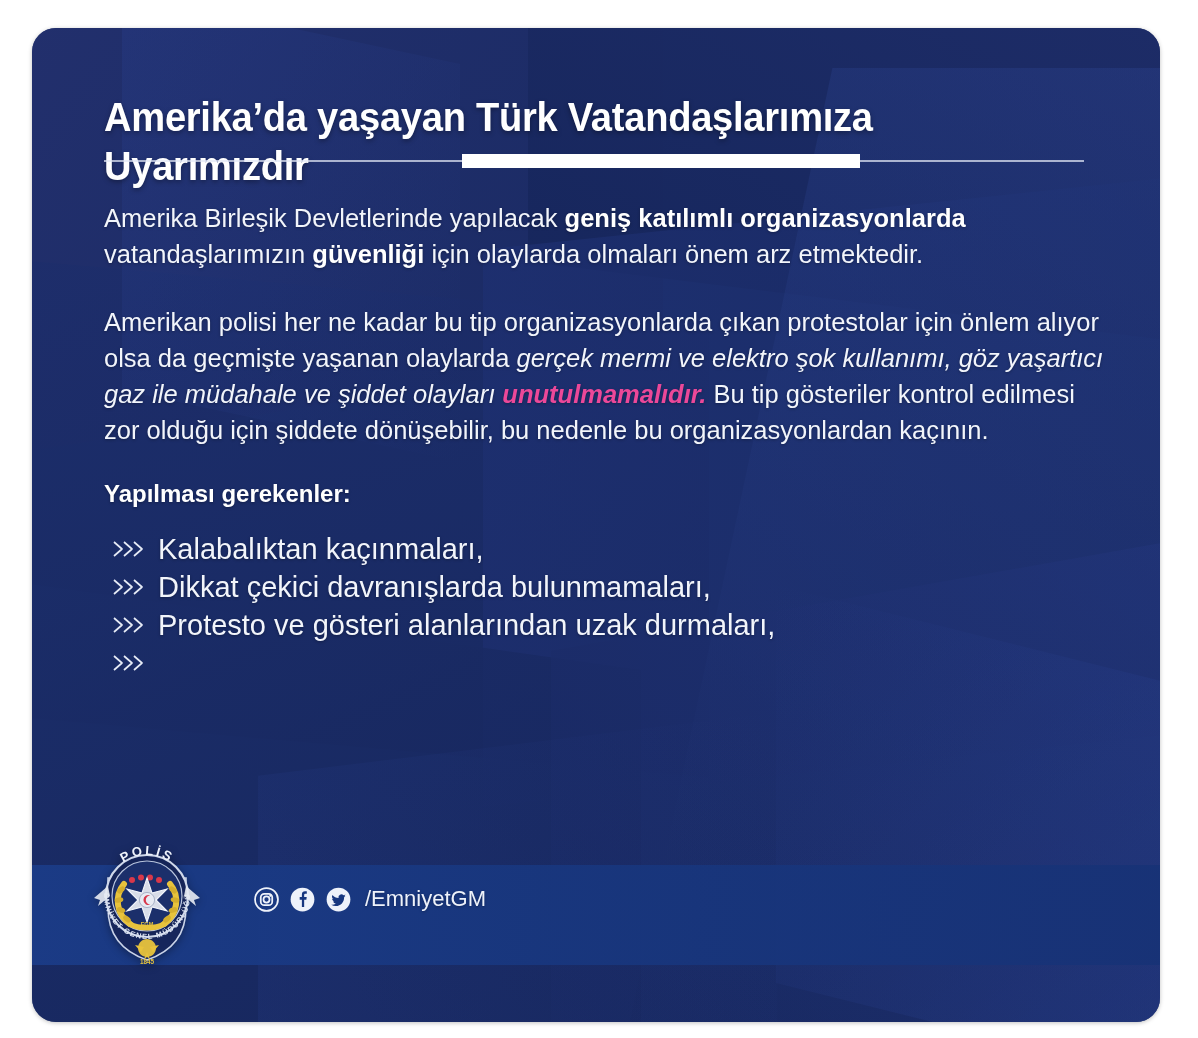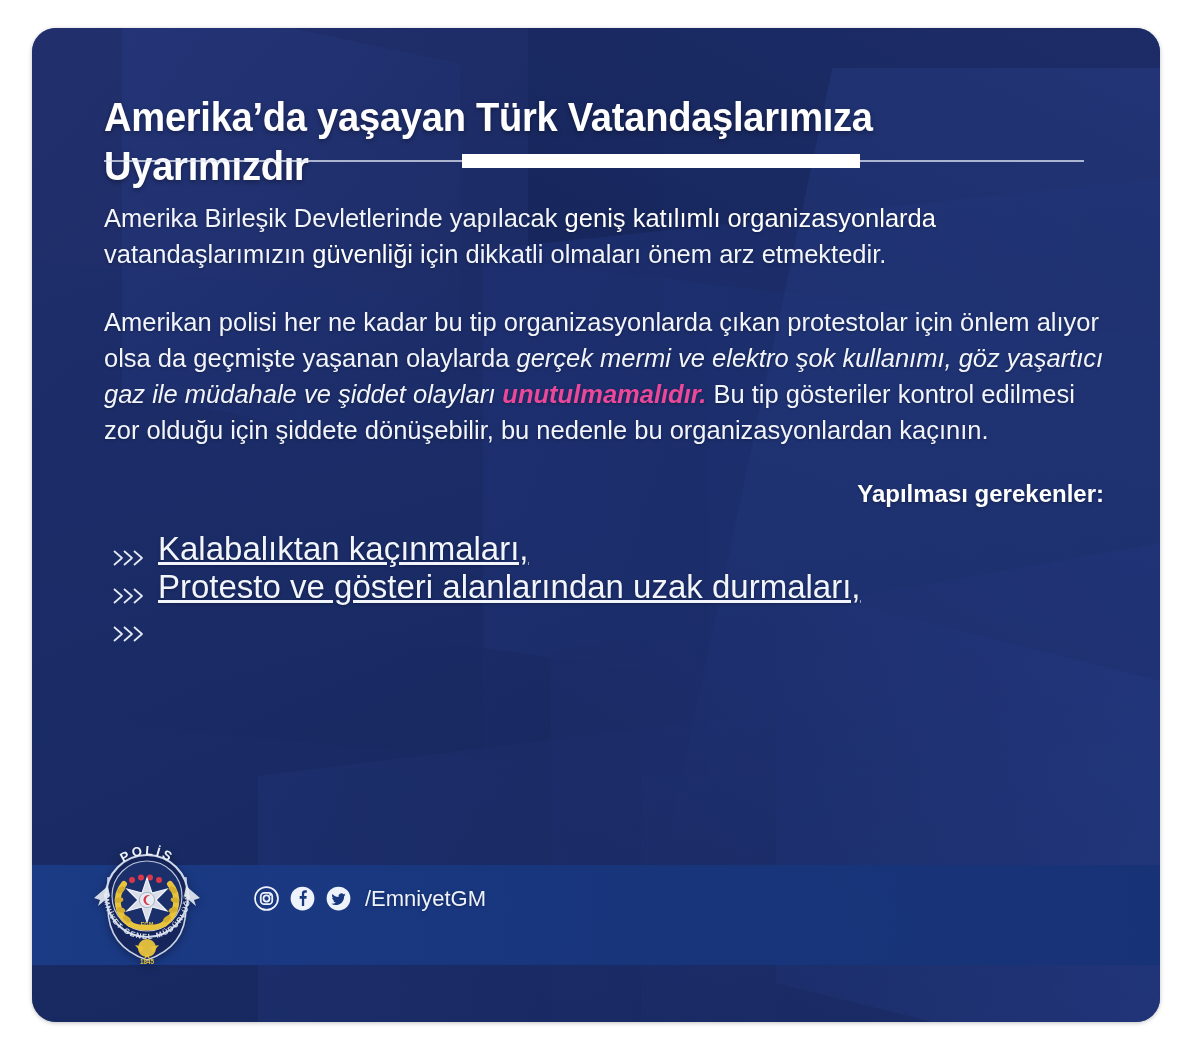--- a/index.html
+++ b/index.html
@@ -81,42 +81,40 @@
 
   
   .body{position:absolute;left:72px;top:172px;width:1000px;}
   .para{
     color:#f2f5fb;
     font-size:25.5px;
     line-height:36px;
     margin:0 0 32px 0;
     text-shadow:0 1px 3px rgba(0,0,0,.3);
   }
-  .para b{font-weight:normal;color:#ffffff;}
+  .para b{font-weight:bold;color:#ffffff;}
   .para i{font-style:italic;}
   .para .bi{font-style:italic;font-weight:bold;color:#ec4899;}
 
   
   .list-head{
     color:#ffffff;font-weight:bold;font-size:24px;
     margin:10px 0 22px 0;
     text-shadow:0 1px 3px rgba(0,0,0,.3);
-    text-align:right;
   }
 
   
   .list{list-style:none;margin:0;padding:0;}
   .list li{
-    display:flex;align-items:flex-end;
+    display:flex;align-items:center;
     min-height:38px;
     color:#f2f5fb;
-    font-size:33px;
+    font-size:29px;
     line-height:38px;
     text-shadow:0 1px 3px rgba(0,0,0,.3);
-    text-decoration:underline;
   }
   .chev{
     width:46px;flex:0 0 46px;
     display:flex;align-items:center;
     padding-left:8px;
     color:#e6ebf6;
   }
   .chev svg{display:block;}
 
   
@@ -131,21 +129,21 @@
   .logo svg{display:block;width:118px;height:142px;
             filter:drop-shadow(0 2px 4px rgba(0,0,0,.35));}
 
   
   .foot{position:absolute;left:222px;top:858px;}
   .url{
     color:#eef2fa;font-size:22px;letter-spacing:.2px;
     margin-bottom:9px;text-shadow:0 1px 3px rgba(0,0,0,.3);
   }
   .url b{font-weight:bold;color:#ffffff;}
-  .social{display:flex;align-items:flex-start;gap:11px;}
+  .social{display:flex;align-items:center;gap:11px;}
   .social .ico{width:25px;height:25px;display:block;}
   .handle{
     color:#eef2fa;font-size:22px;margin-left:3px;
     text-shadow:0 1px 3px rgba(0,0,0,.3);
   }
 </style>
 </head>
 <body>
 
 <div class="page">
@@ -168,36 +166,46 @@
 
       <h1 class="title">Amerika’da yaşayan Türk Vatandaşlarımıza Uyarımızdır</h1>
 
       <div class="divider">
         <div class="rule"></div>
         <div class="bar"></div>
       </div>
 
       <div class="body">
 
-        <p class="para"><span>Amerika Birleşik Devletlerinde yapılacak </span><b>geniş katılımlı organizasyonlarda</b><span> vatandaşlarımızın </span><b>güvenliği</b><span> için dikkatli olmaları önem arz etmektedir.</span></p>
+        <p class="para"><span>Amerika Birleşik Devletlerinde yapılacak </span><b>geniş katılımlı organizasyonlarda</b><span> vatandaşlarımızın </span><b>güvenliği</b><span> için olaylarda olmaları önem arz etmektedir.</span></p>
 
         <p class="para"><span>Amerikan polisi her ne kadar bu tip organizasyonlarda çıkan protestolar için önlem alıyor olsa da geçmişte yaşanan olaylarda </span><i>gerçek mermi ve elektro şok kullanımı, göz yaşartıcı gaz ile müdahale ve şiddet olayları </i><span class="bi">unutulmamalıdır.</span><span> Bu tip gösteriler kontrol edilmesi zor olduğu için şiddete dönüşebilir, bu nedenle bu organizasyonlardan kaçının.</span></p>
 
         <div class="list-head">Yapılması gerekenler:</div>
 
         <ul class="list">
           <li>
             <span class="chev">
               <svg width="34" height="20" viewBox="0 0 34 20" fill="none" stroke="currentColor" stroke-width="1.7" stroke-linejoin="round">
                 <path d="M2 3 L10 10 L2 17"></path>
                   <path d="M12 3 L20 10 L12 17"></path>
                   <path d="M22 3 L30 10 L22 17"></path>
               </svg>
             </span>
             <span>Kalabalıktan kaçınmaları,</span>
+          </li>
+          <li>
+            <span class="chev">
+              <svg width="34" height="20" viewBox="0 0 34 20" fill="none" stroke="currentColor" stroke-width="1.7" stroke-linejoin="round">
+                <path d="M2 3 L10 10 L2 17"></path>
+                  <path d="M12 3 L20 10 L12 17"></path>
+                  <path d="M22 3 L30 10 L22 17"></path>
+              </svg>
+            </span>
+            <span>Dikkat çekici davranışlarda bulunmamaları,</span>
           </li>
           <li>
             <span class="chev">
               <svg width="34" height="20" viewBox="0 0 34 20" fill="none" stroke="currentColor" stroke-width="1.7" stroke-linejoin="round">
                 <path d="M2 3 L10 10 L2 17"></path>
                   <path d="M12 3 L20 10 L12 17"></path>
                   <path d="M22 3 L30 10 L22 17"></path>
               </svg>
             </span>
             <span>Protesto ve gösteri alanlarından uzak durmaları,</span>

